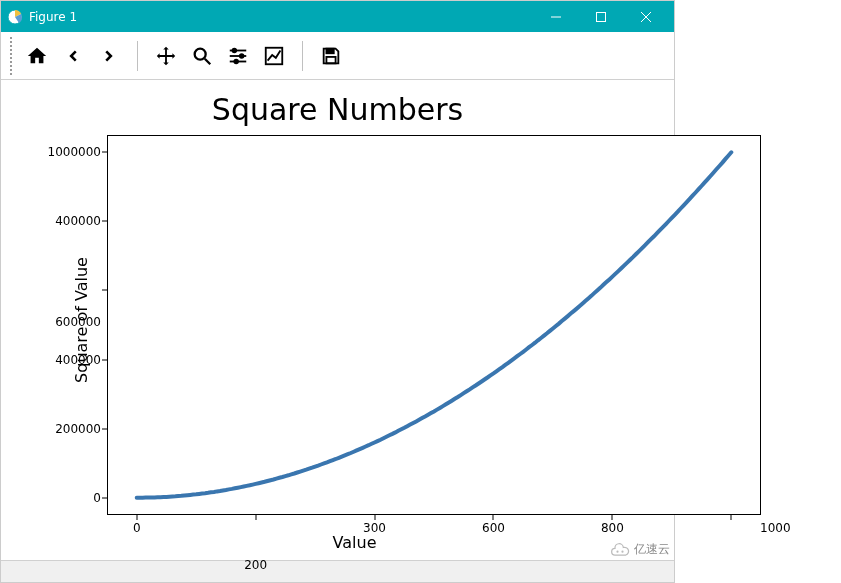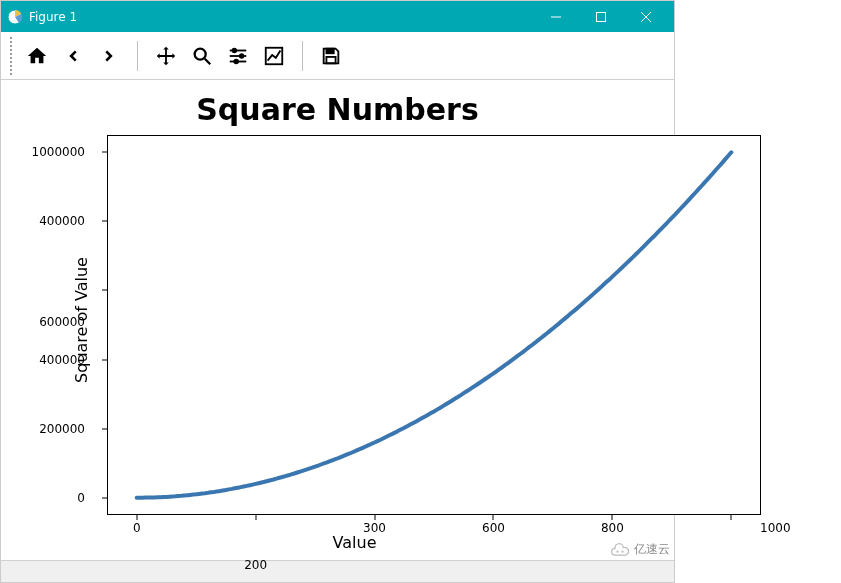--- a/index.html
+++ b/index.html
@@ -8,28 +8,28 @@
   .titlebar { height: 31px; background: #00a8b4; color: #fff; display: flex; align-items: center; padding: 0 6px; font-size: 12px; }
   .titlebar .appicon { width: 16px; height: 16px; margin-right: 6px; }
   .titlebar .title { flex: 1; }
   .titlebar .winbtn { width: 45px; height: 31px; display: flex; align-items: center; justify-content: center; cursor: pointer; }
   .titlebar .winbtn svg { stroke: #fff; }
   .toolbar { height: 48px; background: #fff; border-bottom: 1px solid #d0d0d0; display: flex; align-items: center; padding: 0 8px; }
   .toolbar .left-edge { width: 4px; height: 40px; background-image: radial-gradient(circle, #9a9a9a 1px, transparent 1px); background-size: 4px 4px; margin-right: 6px; }
   .toolbar .tbtn { width: 36px; height: 36px; display: flex; align-items: center; justify-content: center; cursor: pointer; border-radius: 3px; }
   .toolbar .sep { width: 1px; height: 30px; background: #c0c0c0; margin: 0 10px; }
   .canvas-area { flex: 1; position: relative; background: #fff; }
-  .chart-title { position: absolute; left: 0; right: 0; top: 12px; text-align: center; font-size: 30px; font-weight: 700; color: #000; }
+  .chart-title { position: absolute; left: 0; right: 0; top: 12px; text-align: center; font-size: 30px; font-weight: 400; color: #000; }
   .ylabel { position: absolute; left: 18px; top: 50%; transform: translateY(-50%) rotate(-90deg); transform-origin: center; font-size: 16px; color: #000; white-space: nowrap; }
   .xlabel { position: absolute; left: 0; right: 0; bottom: 8px; text-align: center; font-size: 16px; color: #000; padding-left: 34px; }
   .plot-wrap { position: absolute; left: 106px; top: 55px; width: 654px; height: 380px; }
   .plot-border { position: absolute; inset: 0; border: 1px solid #000; background: #fff; }
   .curve { position: absolute; inset: 0; }
   .tick-x { position: absolute; font-size: 12px; color: #000; transform: translateX(-50%); top: calc(55px + 380px + 6px); }
-  .tick-y { position: absolute; font-size: 12px; color: #000; text-align: right; transform: translateY(-50%); width: 60px; left: 24px; }
+  .tick-y { position: absolute; font-size: 12px; color: #000; text-align: right; transform: translateY(-50%); width: 60px; left: 40px; }
   .tick-mark-x { position: absolute; width: 1px; height: 5px; background: #000; top: calc(55px + 380px); transform: translateX(-0.5px); }
   .tick-mark-y { position: absolute; width: 5px; height: 1px; background: #000; left: calc(106px - 5px); transform: translateY(-0.5px); }
   .statusbar { height: 22px; background: #f0f0f0; border-top: 1px solid #d0d0d0; }
   .watermark { position: absolute; right: 4px; bottom: 2px; font-size: 12px; color: #888; display: flex; align-items: center; gap: 4px; }
   .watermark .wm-icon { width: 20px; height: 14px; }
 </style>
 </head>
 <body>
 
 <div class="window">

